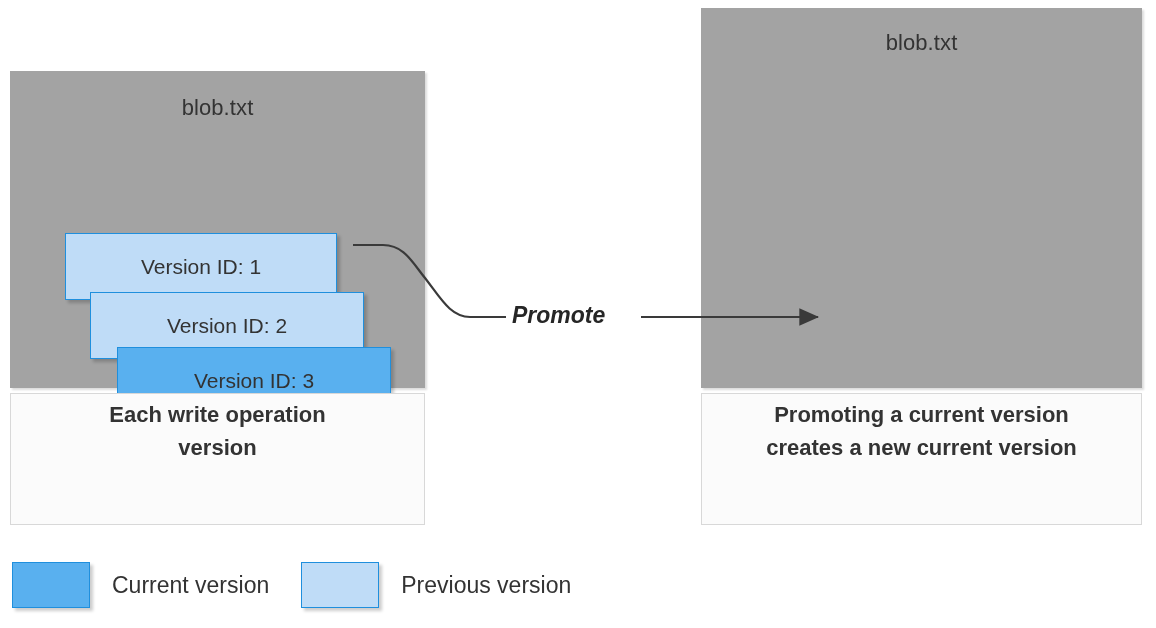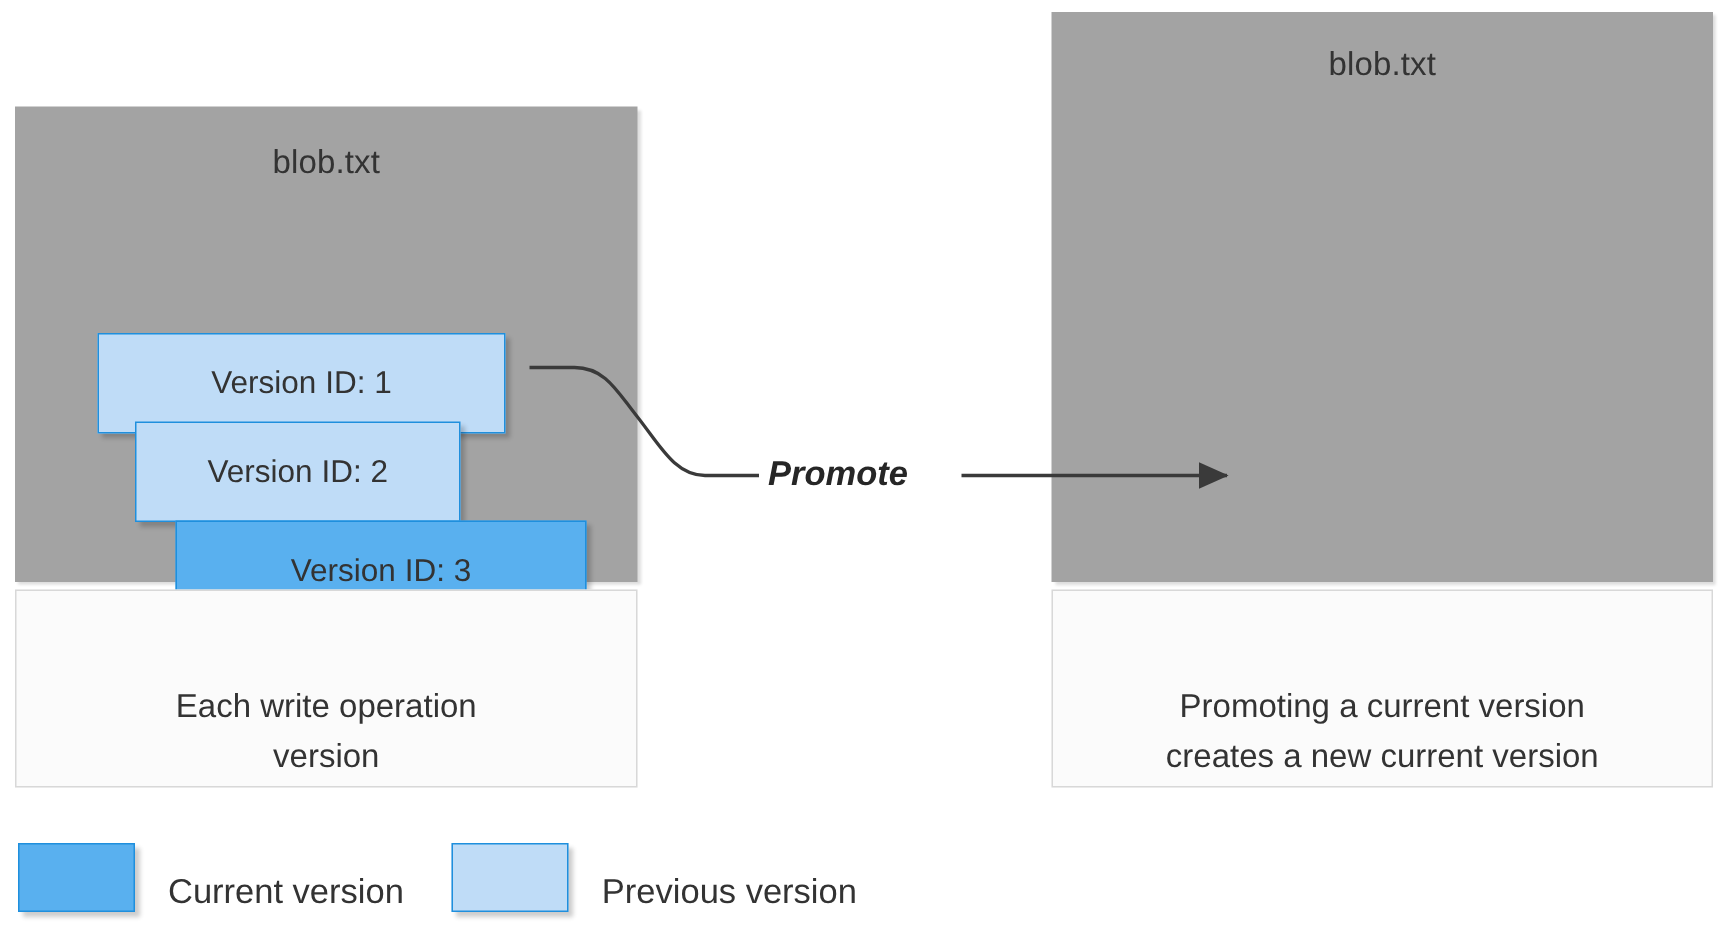--- a/index.html
+++ b/index.html
@@ -47,42 +47,43 @@
     position: absolute;
     box-sizing: border-box;
     border: 1px solid #1f8fdd;
     display: flex;
     align-items: center;
     justify-content: center;
     font-size: 21px;
     color: #333333;
     box-shadow: 3px 3px 3px rgba(0,0,0,0.20);
   }
-  .card.previous { background: #bfdcf7; }
+  .card.previous { background: #bfdcf7; margin-top: 11px; }
   .card.current  { background: #59b0ef; }
 
   
   #l-card-1 { left: 55px;  top: 151px; width: 272px; height: 67px; }
-  #l-card-2 { left: 80px;  top: 210px; width: 217px; height: 67px; }
+  #l-card-2 { left: 80px;  top: 210px; width: 274px; height: 67px; }
   #l-card-3 { left: 107px; top: 276px; width: 274px; height: 67px; }
 
   
   .caption {
     position: absolute;
     box-sizing: border-box;
     background: #fbfbfb;
     border: 1px solid #d8d8d8;
     display: flex;
-    align-items: flex-end;
+    align-items: flex-start;
     justify-content: center;
     text-align: center;
     font-size: 22px;
     line-height: 33px;
     color: #333333;
     padding: 4px 14px;
+    font-weight: bold;
   }
   #caption-left  { left: 10px;  top: 393px; width: 415px; height: 132px; }
   #caption-right { left: 701px; top: 393px; width: 441px; height: 132px; }
   .caption span { display: block; }
 
   
   #connector {
     position: absolute;
     left: 0; top: 0;
     width: 1156px;
@@ -104,21 +105,21 @@
   #legend {
     position: absolute;
     left: 12px;
     top: 560px;
     height: 50px;
     display: flex;
     align-items: center;
   }
   .legend-item {
     display: flex;
-    align-items: flex-end;
+    align-items: center;
   }
   .legend-swatch {
     width: 78px;
     height: 46px;
     box-sizing: border-box;
     border: 1px solid #1f8fdd;
     box-shadow: 3px 3px 3px rgba(0,0,0,0.20);
     flex: none;
   }
   .legend-swatch.current  { background: #59b0ef; }

